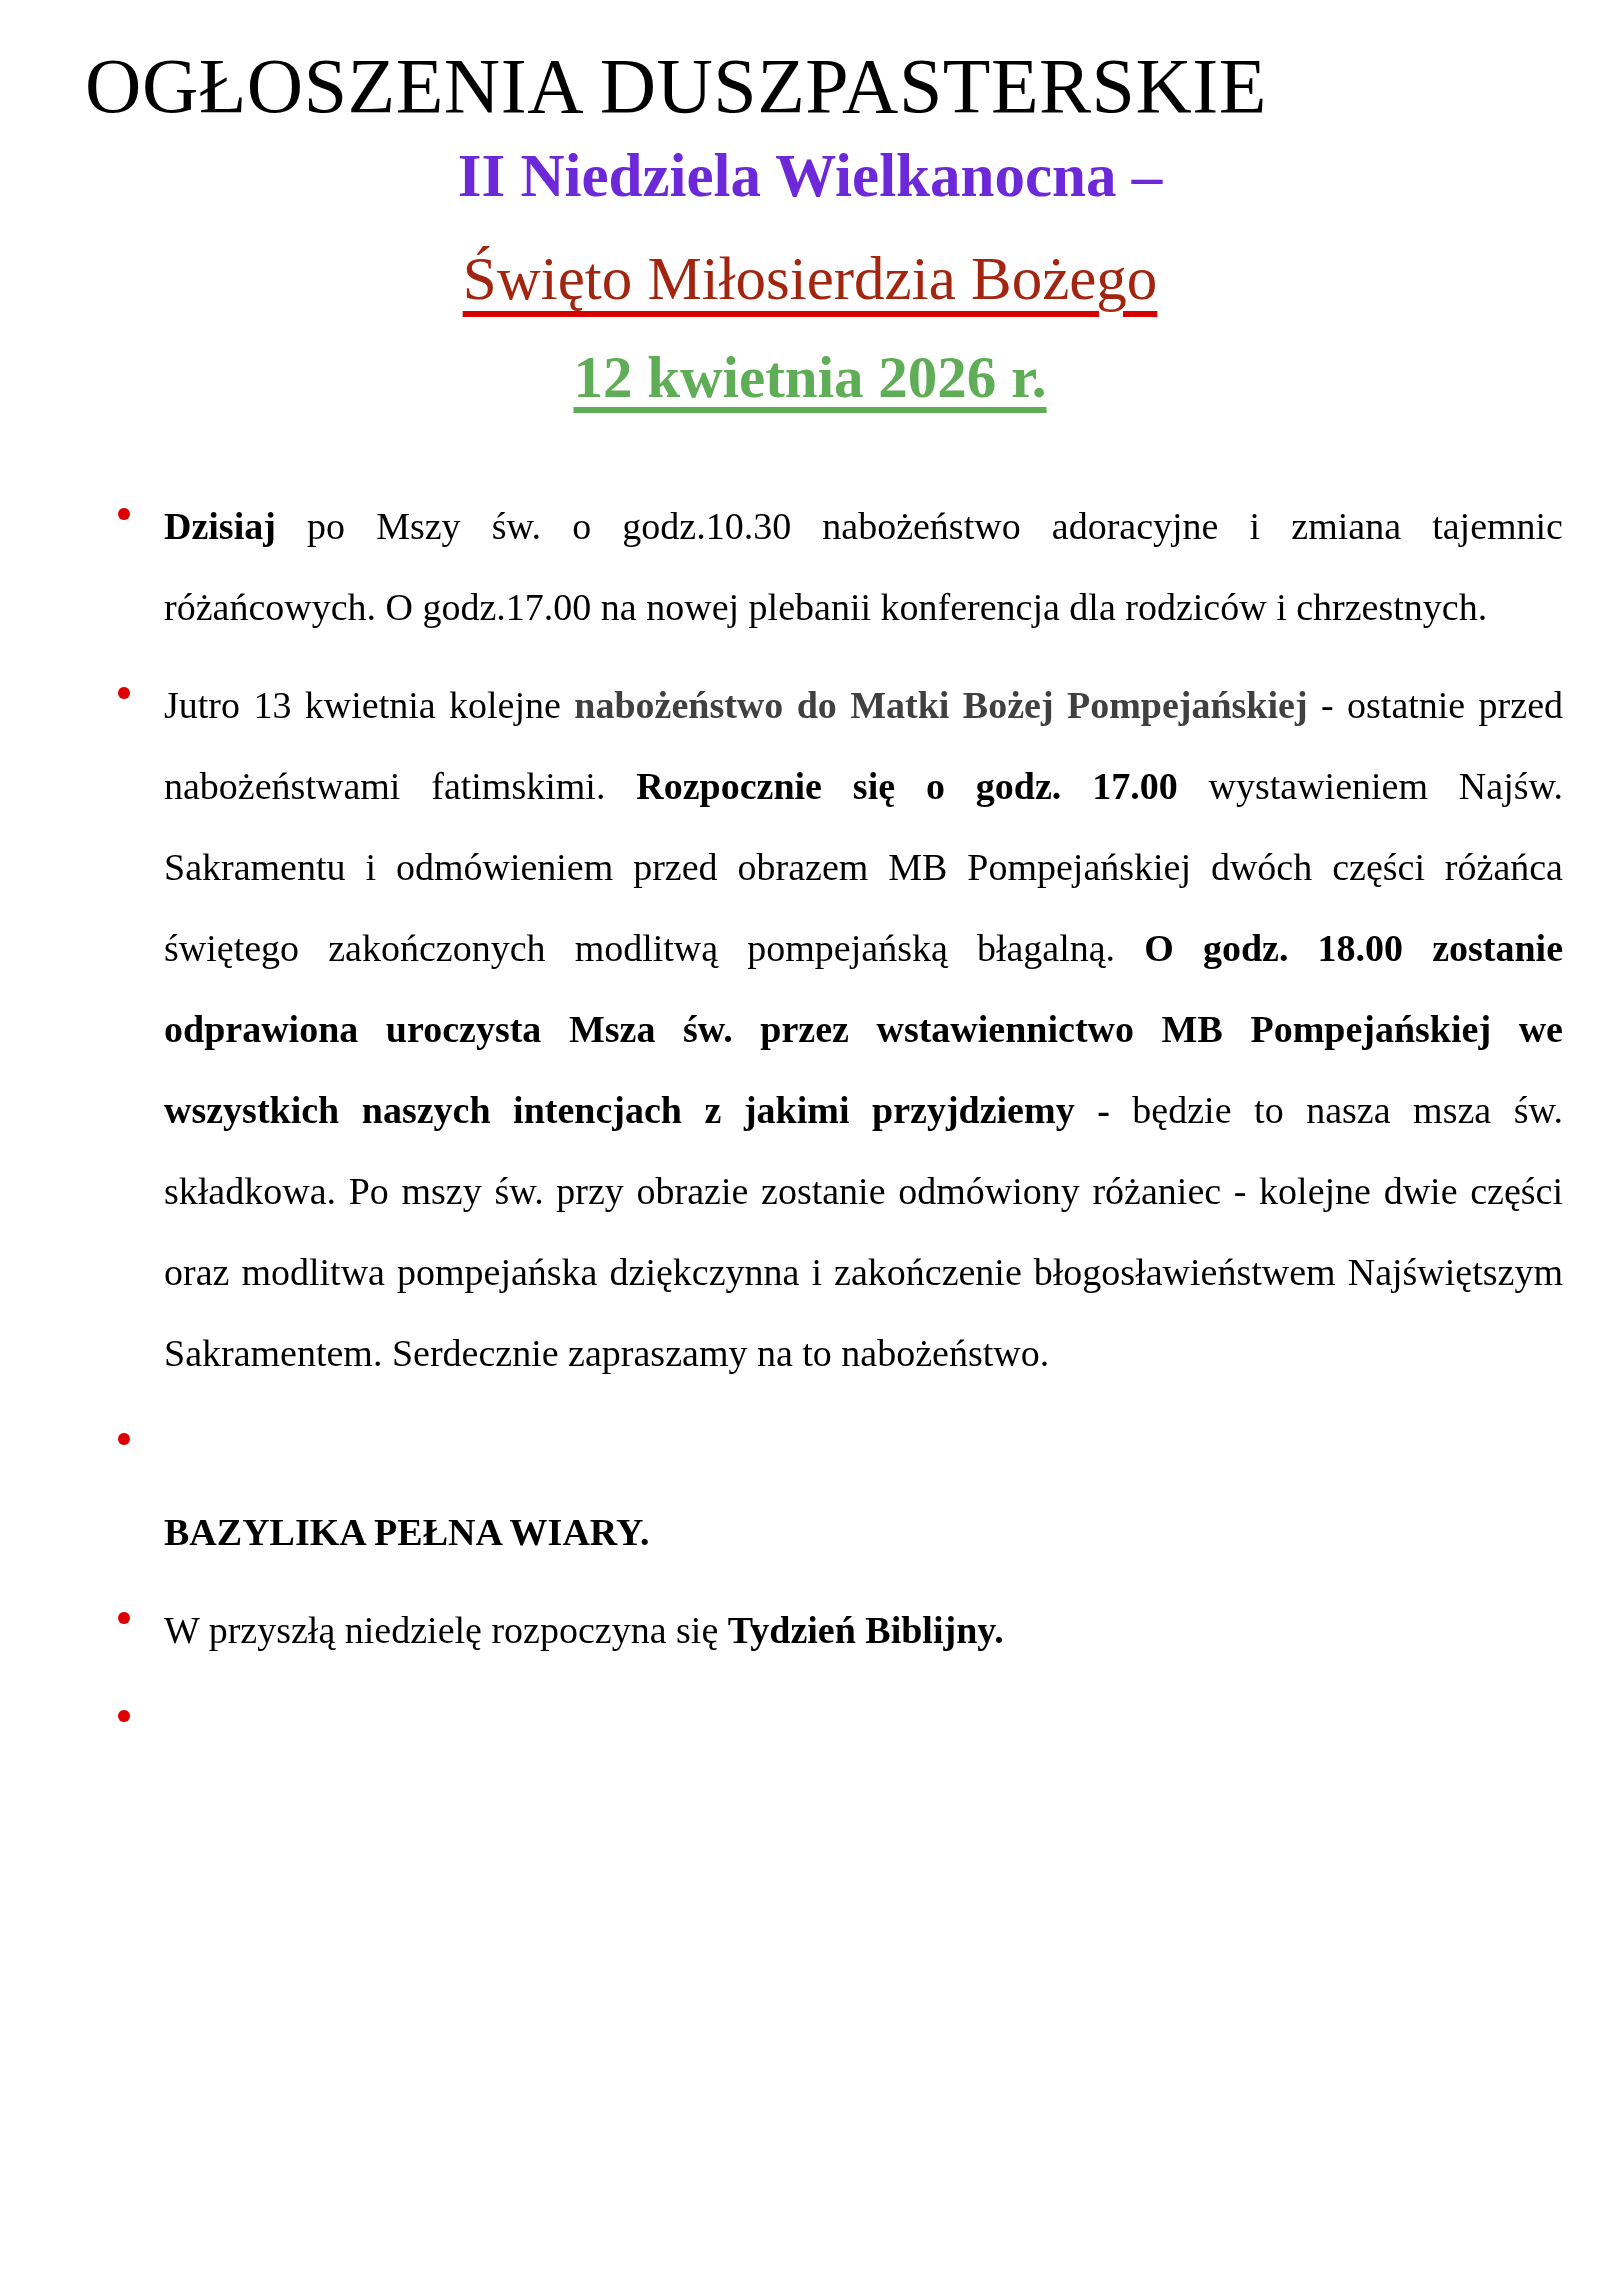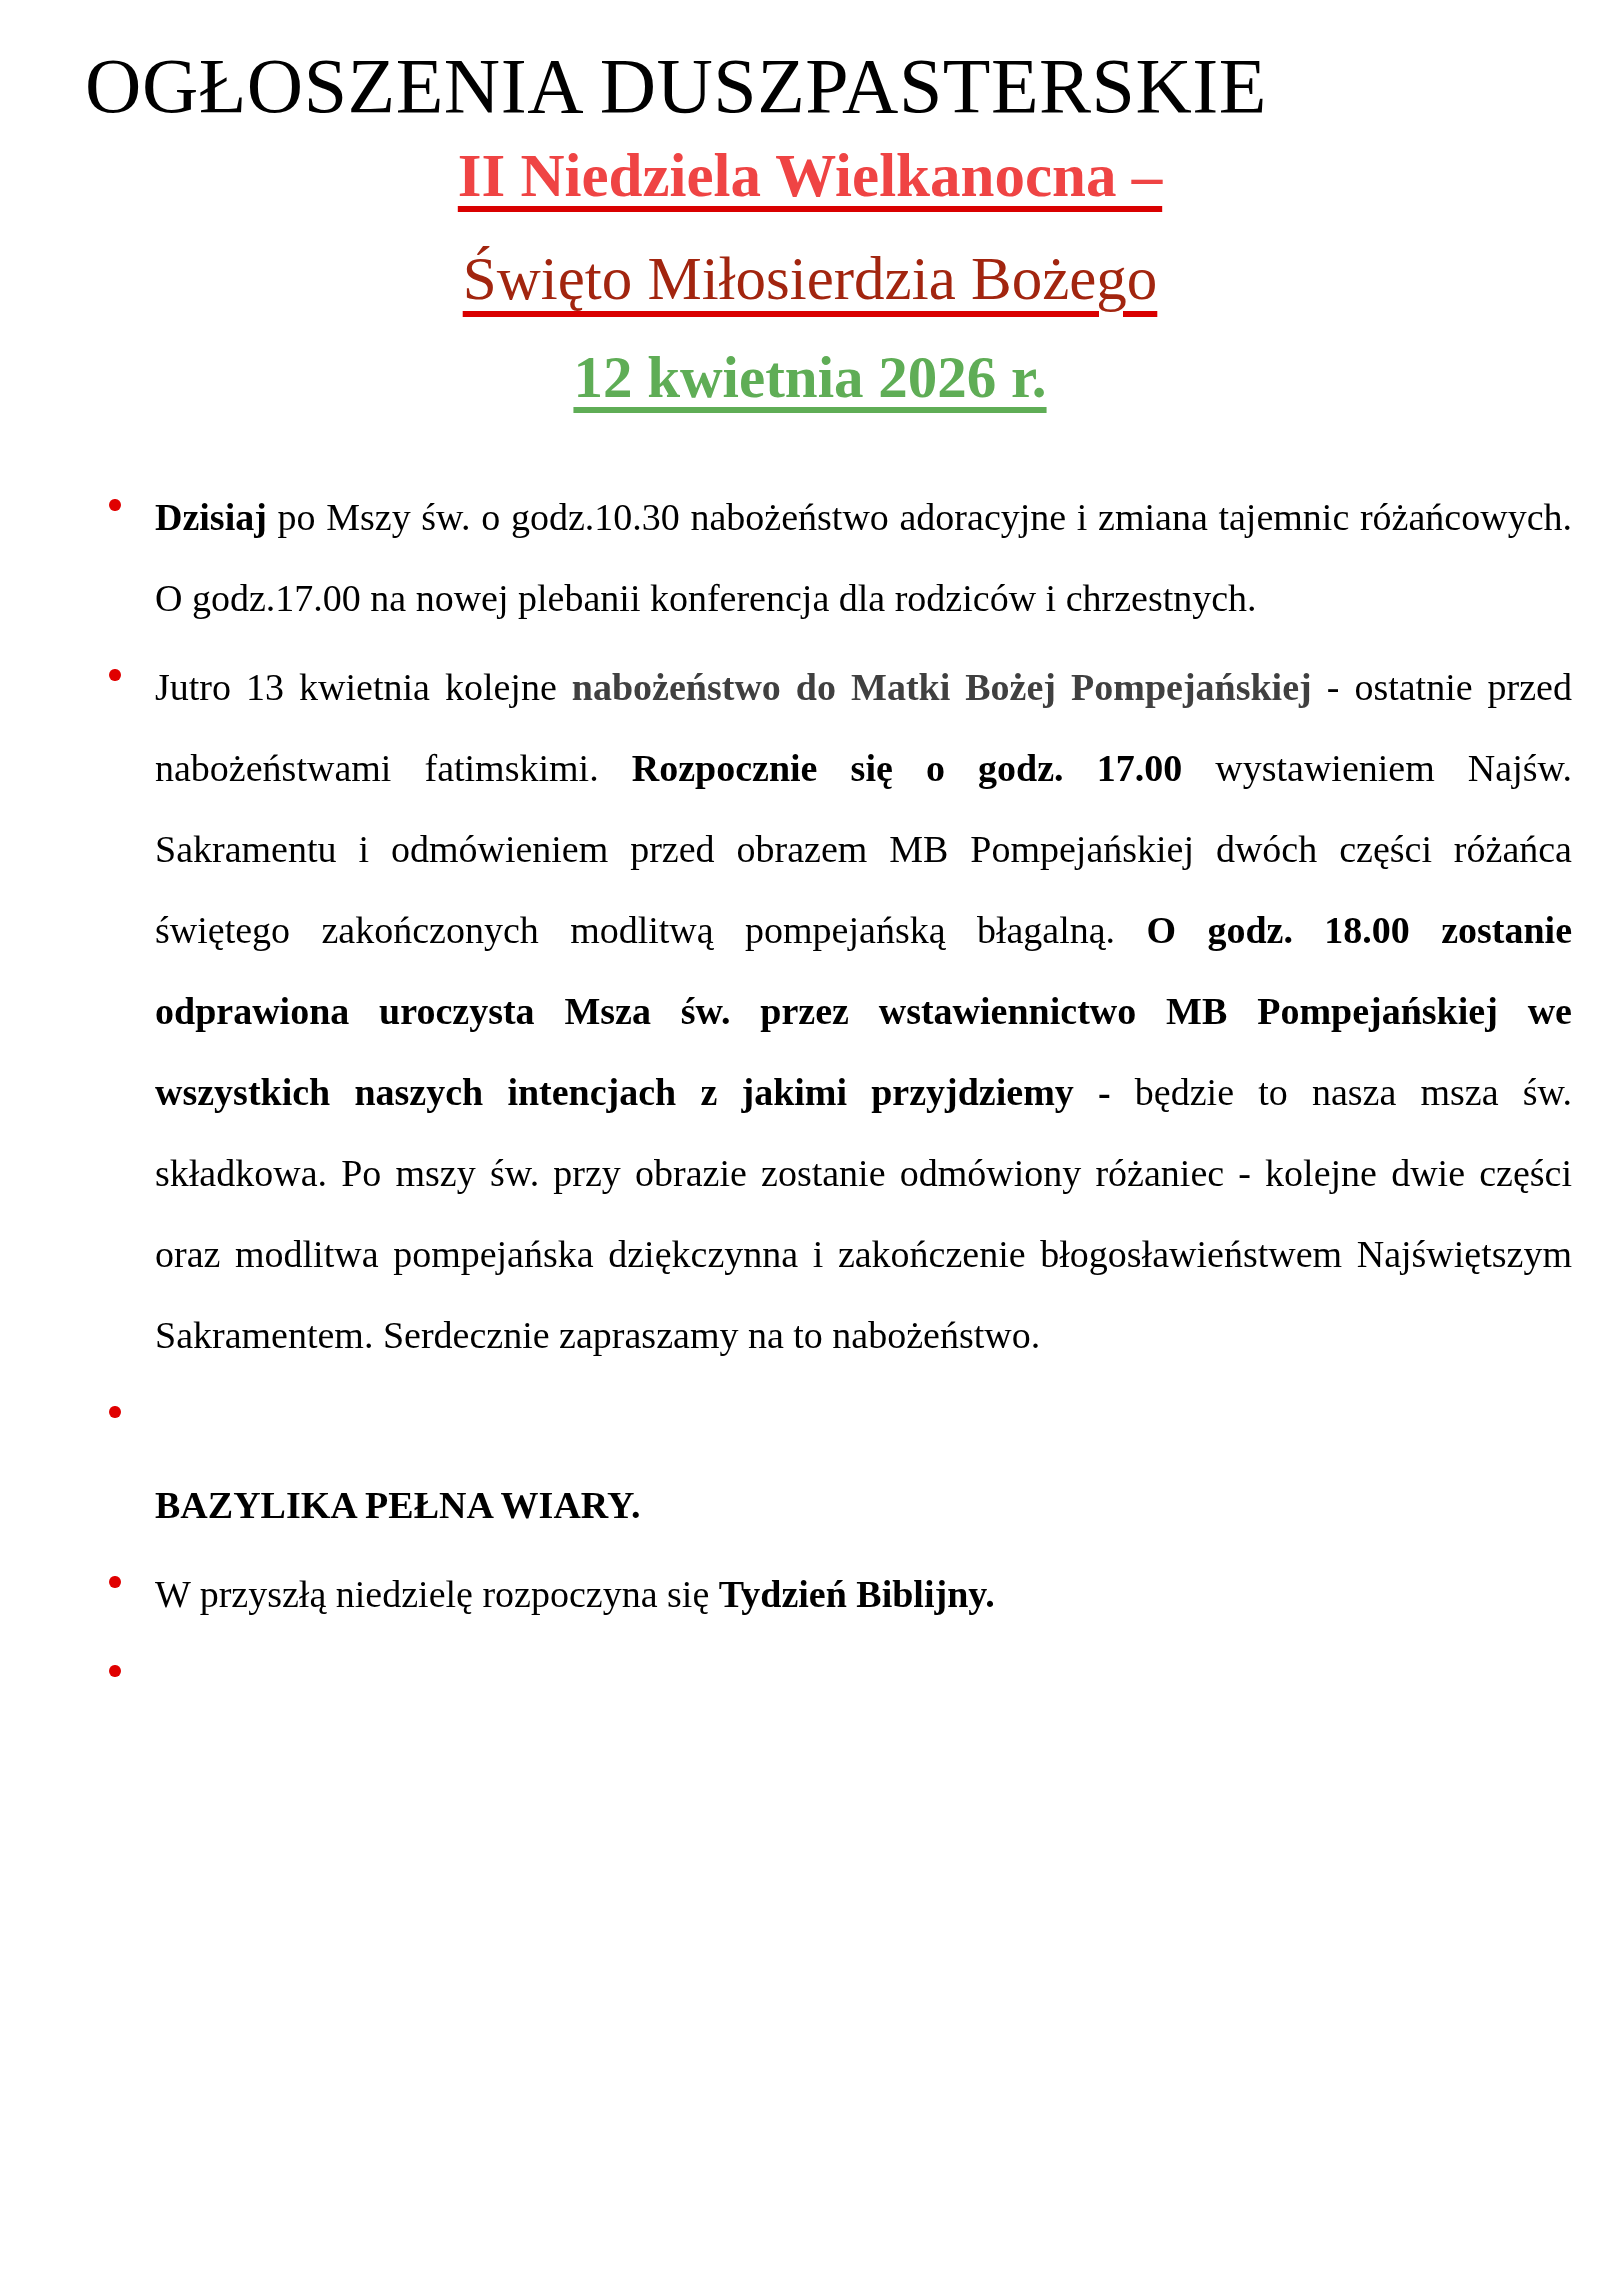--- a/index.html
+++ b/index.html
@@ -4,26 +4,26 @@
 <style>
   html, body { margin: 0; padding: 0; background: #ffffff; }
   body { width: 1620px; height: 2292px; position: relative; overflow: hidden;
          font-family: "Liberation Serif", "DejaVu Serif", serif; color: #000; }
   .header { position: absolute; left: 0; top: 0; width: 1620px; text-align: center; }
   .title { position: absolute; left: 16px; width: 1320px; top: 37px; font-size: 78px; font-weight: normal;
            letter-spacing: 0.5px; line-height: 98px; }
   .sub1 { position: absolute; left: 0; width: 1620px; top: 137px; font-size: 61px; font-weight: bold; line-height: 78px; }
   .sub2 { position: absolute; left: 0; width: 1620px; top: 240px; font-size: 61px; font-weight: normal; line-height: 78px; }
   .date { position: absolute; left: 0; width: 1620px; top: 338px; font-size: 59px; font-weight: bold; line-height: 78px; }
-  .u-red { color: #ef4444; text-decoration: underline; text-decoration-color: #d90000; text-decoration-thickness: 5.9px; text-underline-offset: 9.8px; }
+  .u-red { color: #6d28d9; text-decoration-color: #d90000; text-decoration-thickness: 5.9px; text-underline-offset: 9.8px; }
   .u-brown { color: #a2250f; text-decoration: underline; text-decoration-color: #d90000; text-decoration-thickness: 5.9px; text-underline-offset: 11.8px; }
   .u-green { color: #5fad56; text-decoration: underline; text-decoration-color: #5fad56; text-decoration-thickness: 5.9px; text-underline-offset: 9.8px; }
 
   .list { position: absolute; left: 147px; top: 469px; width: 1433px; margin: 0; padding: 0; list-style: none; }
-  .item { position: relative; font-size: 38px; line-height: 81px; text-align: justify; margin: 8px; padding: 0; }
+  .item { position: relative; font-size: 38px; line-height: 81px; text-align: justify; margin: 17px; padding: 0; }
   .item .bullet { position: absolute; left: -46px; top: 21.6px; width: 11.8px; height: 12.7px; border-radius: 50%; background: #e00000; }
   .b { font-weight: bold; }
   .blue { color: #404040; font-weight: bold; }
 </style>
 </head>
 <body>
 
 <div class="header">
   <div class="title">OGŁOSZENIA DUSZPASTERSKIE</div>
   <div class="sub1">

